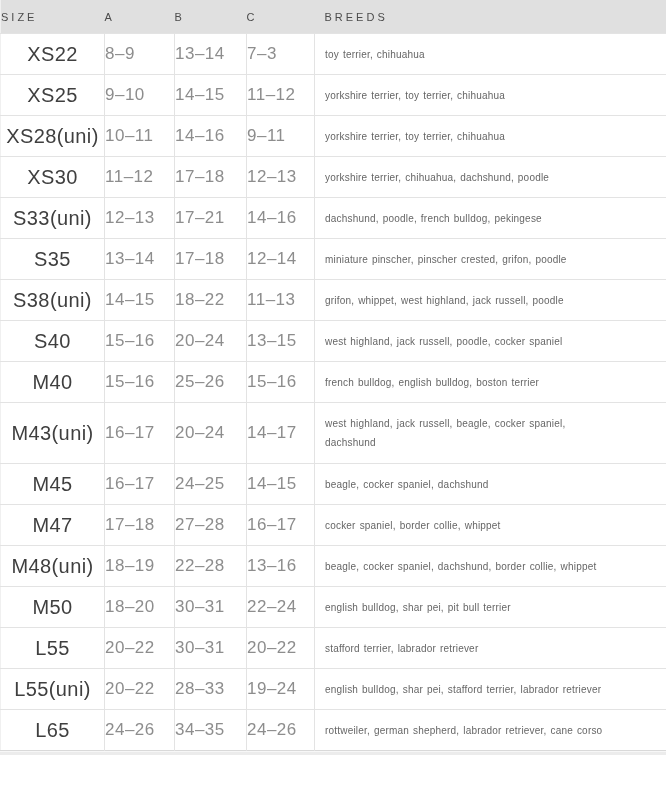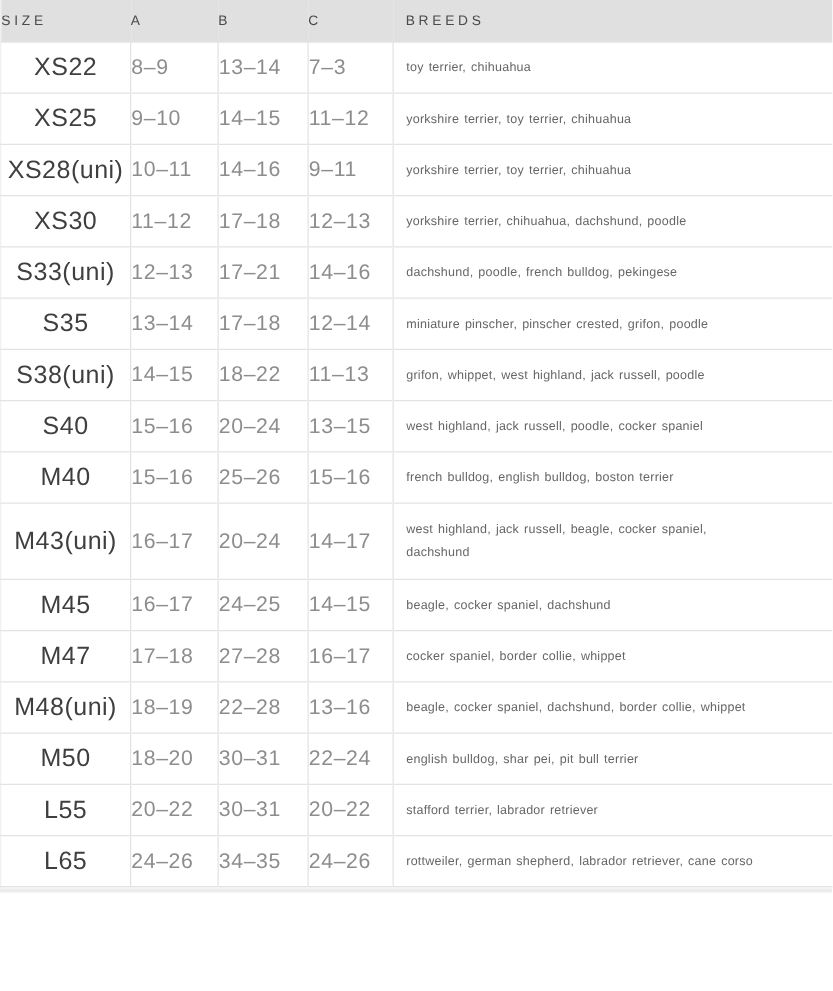--- a/index.html
+++ b/index.html
@@ -200,20 +200,27 @@
         <td class="breeds">english bulldog, shar pei, pit bull terrier</td>
       </tr>
       <tr>
         <td class="size">L55</td>
         <td class="num">20–22</td>
         <td class="num">30–31</td>
         <td class="num">20–22</td>
         <td class="breeds">stafford terrier, labrador retriever</td>
       </tr>
       <tr>
+        <td class="size">L55(uni)</td>
+        <td class="num">20–22</td>
+        <td class="num">28–33</td>
+        <td class="num">19–24</td>
+        <td class="breeds">english bulldog, shar pei, stafford terrier, labrador retriever</td>
+      </tr>
+      <tr>
         <td class="size">L65</td>
         <td class="num">24–26</td>
         <td class="num">34–35</td>
         <td class="num">24–26</td>
         <td class="breeds">rottweiler, german shepherd, labrador retriever, cane corso</td>
       </tr>
     </tbody>
   </table>
   <div class="footer-strip"></div>
 </div>

